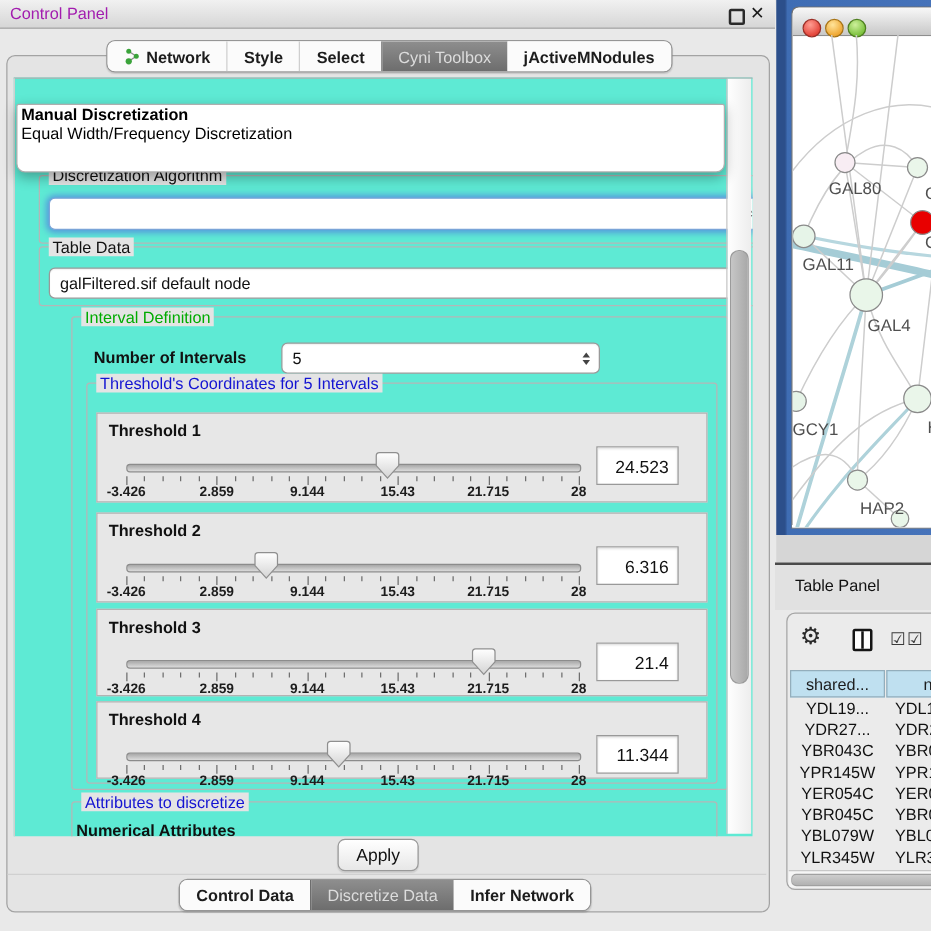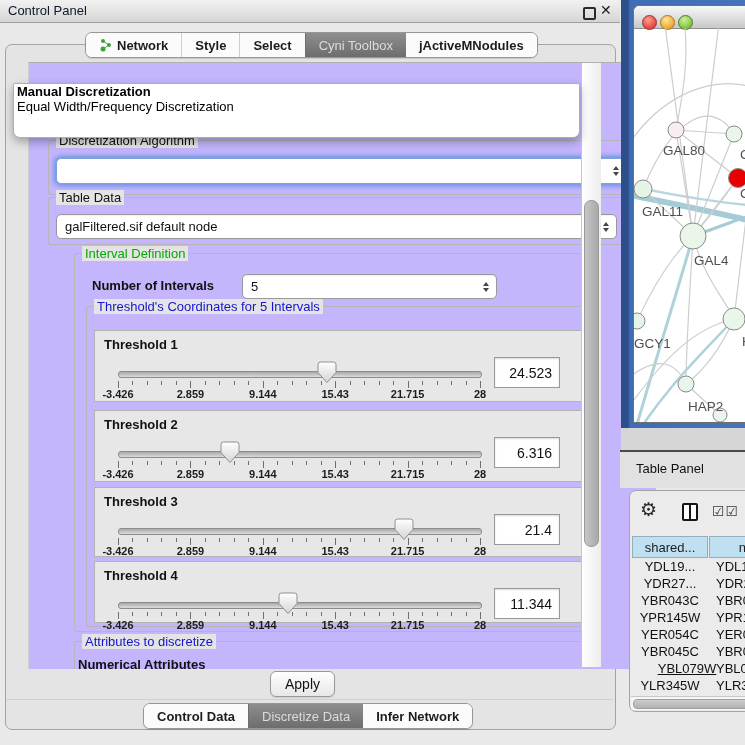--- a/index.html
+++ b/index.html
@@ -3,40 +3,40 @@
 <meta charset="utf-8">
 <style>
   html,body{margin:0;padding:0;background:#e9e9e9;width:745px;height:745px;overflow:hidden;
     font-family:"Liberation Sans","DejaVu Sans",sans-serif;-webkit-font-smoothing:antialiased;}
   #stage{position:relative;width:745px;height:745px;background:#e9e9e9;}
   .abs{position:absolute;}
 
   
   #cp-titlebar{left:0;top:0;width:620px;height:22px;background:linear-gradient(#f1f1f1,#d6d6d6);
     border-bottom:1px solid #9f9f9f;}
-  #cp-title{left:8px;top:3px;font-size:13px;color:#0f172a;text-align:right;}
+  #cp-title{left:8px;top:3px;font-size:13px;color:#a21caf;text-align:right;}
   #float-icon{left:583px;top:7px;width:9px;height:9px;border:2px solid #2a2a2a;border-radius:2px;}
   #close-icon{left:600px;top:2px;font-size:14px;font-weight:bold;color:#1a1a1a;}
 
   #content-panel{left:5px;top:44px;width:609px;height:684px;background:#e4e4e4;
     border:1px solid #a3a3a3;border-radius:7px;}
 
   .pill{display:flex;height:24px;background:#fbfbfb;border:1px solid #969696;border-radius:7px;
     overflow:hidden;box-shadow:0 1px 1px rgba(0,0,0,.12);z-index:30;}
   .pill .seg{display:flex;align-items:center;padding:0 13px;font-size:13px;font-weight:bold;
     color:#1c1c1c;border-left:1px solid #cfcfcf;background:#fbfbfb;cursor:default;white-space:nowrap;}
   .pill .seg:first-child{border-left:none;}
   .pill .seg.sel{background:linear-gradient(#8e8e8e,#6d6d6d);color:#dcdcdc;font-weight:normal;
     border-left:1px solid #6d6d6d;}
   .pill .seg.after-sel{border-left:none;}
   #top-tabs{left:85px;top:32px;}
   #bottom-tabs{left:143px;top:703px;}
 
-  #viewport{left:28px;top:62px;width:590px;height:606px;background:#c4b5fd;
-    border-top:1px solid #b0b0b0;border-left:1px solid #cfcfcf;overflow:hidden;padding-left:37px;}
+  #viewport{left:11px;top:62px;width:590px;height:606px;background:#5eead4;
+    border-top:1px solid #b0b0b0;border-left:1px solid #cfcfcf;overflow:hidden;}
   #vscroll-track{left:581px;top:63px;width:19px;height:604px;
     background:linear-gradient(to right,#ffffff,#ededed);border-left:1px solid #c6c6c6;}
   #vscroll-thumb{left:584px;top:200px;width:13px;height:345px;border-radius:7px;
     background:linear-gradient(to right,#c6c6c6,#a9a9a9);border:1px solid #9b9b9b;}
 
   .group{position:absolute;border:1px solid #b6b6b6;border-radius:3px;}
   .group>.glabel{position:absolute;top:-8px;left:7px;background:#e4e4e4;padding:0 3px;
     font-size:13px;white-space:nowrap;}
 
   .combo{position:absolute;background:#fff;border:1px solid #999;border-radius:5px;
@@ -471,21 +471,21 @@
         <div class="tr-cell" style="left: 2px; width: 76px; top: 84px;">YDR27...</div>
         <div class="tr-cell" style="left: 80px; width: 60px; top: 84px; justify-content: flex-start; padding-left: 6px;">YDR2</div>
         <div class="tr-cell" style="left: 2px; width: 76px; top: 101px;">YBR043C</div>
         <div class="tr-cell" style="left: 80px; width: 60px; top: 101px; justify-content: flex-start; padding-left: 6px;">YBR0</div>
         <div class="tr-cell" style="left: 2px; width: 76px; top: 118px;">YPR145W</div>
         <div class="tr-cell" style="left: 80px; width: 60px; top: 118px; justify-content: flex-start; padding-left: 6px;">YPR1</div>
         <div class="tr-cell" style="left: 2px; width: 76px; top: 135px;">YER054C</div>
         <div class="tr-cell" style="left: 80px; width: 60px; top: 135px; justify-content: flex-start; padding-left: 6px;">YER0</div>
         <div class="tr-cell" style="left: 2px; width: 76px; top: 152px;">YBR045C</div>
         <div class="tr-cell" style="left: 80px; width: 60px; top: 152px; justify-content: flex-start; padding-left: 6px;">YBR0</div>
-        <div class="tr-cell" style="left: 19px; width: 76px; top: 169px; text-decoration: underline;">YBL079W</div>
+        <div class="tr-cell" style="left: 2px; width: 76px; top: 169px;">YBL079W</div>
         <div class="tr-cell" style="left: 80px; width: 60px; top: 169px; justify-content: flex-start; padding-left: 6px;">YBL0</div>
         <div class="tr-cell" style="left: 2px; width: 76px; top: 186px;">YLR345W</div>
         <div class="tr-cell" style="left: 80px; width: 60px; top: 186px; justify-content: flex-start; padding-left: 6px;">YLR3</div>
         <div class="tr-cell" style="left: 2px; width: 76px; top: 203px;">YIL052C</div>
         <div class="tr-cell" style="left: 80px; width: 60px; top: 203px; justify-content: flex-start; padding-left: 6px;">YIL0</div>
       </div>
     <div id="hscroll-track">
       <div id="hscroll-thumb"></div>
     </div>
   </div>

